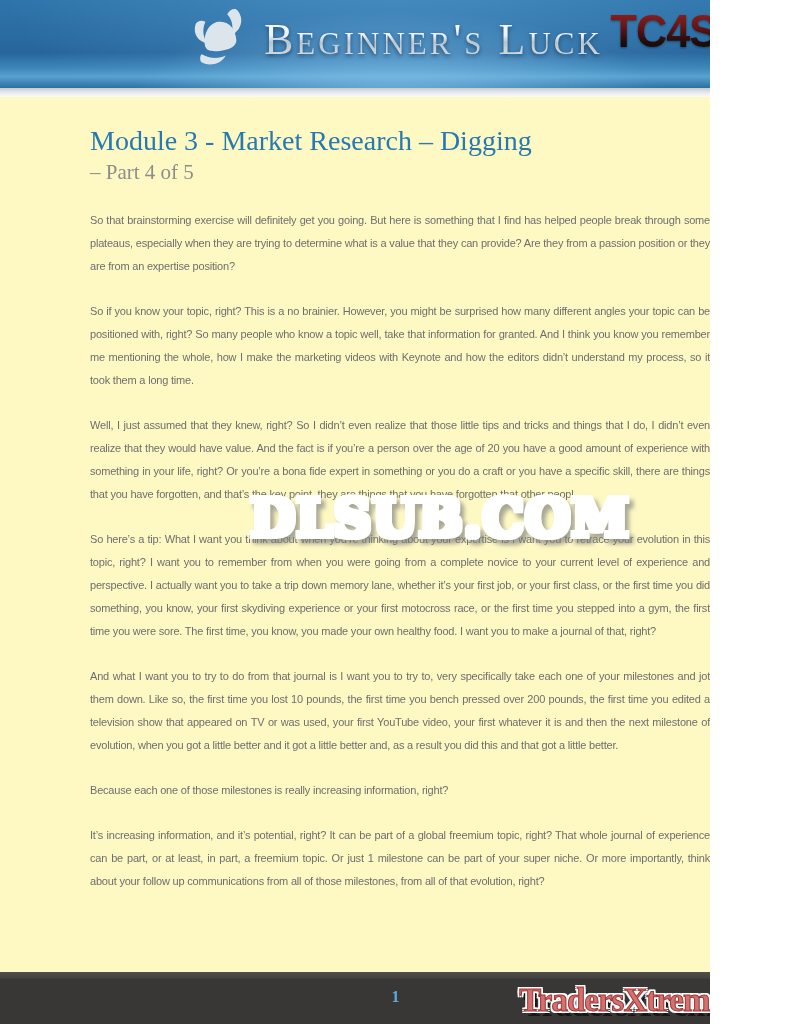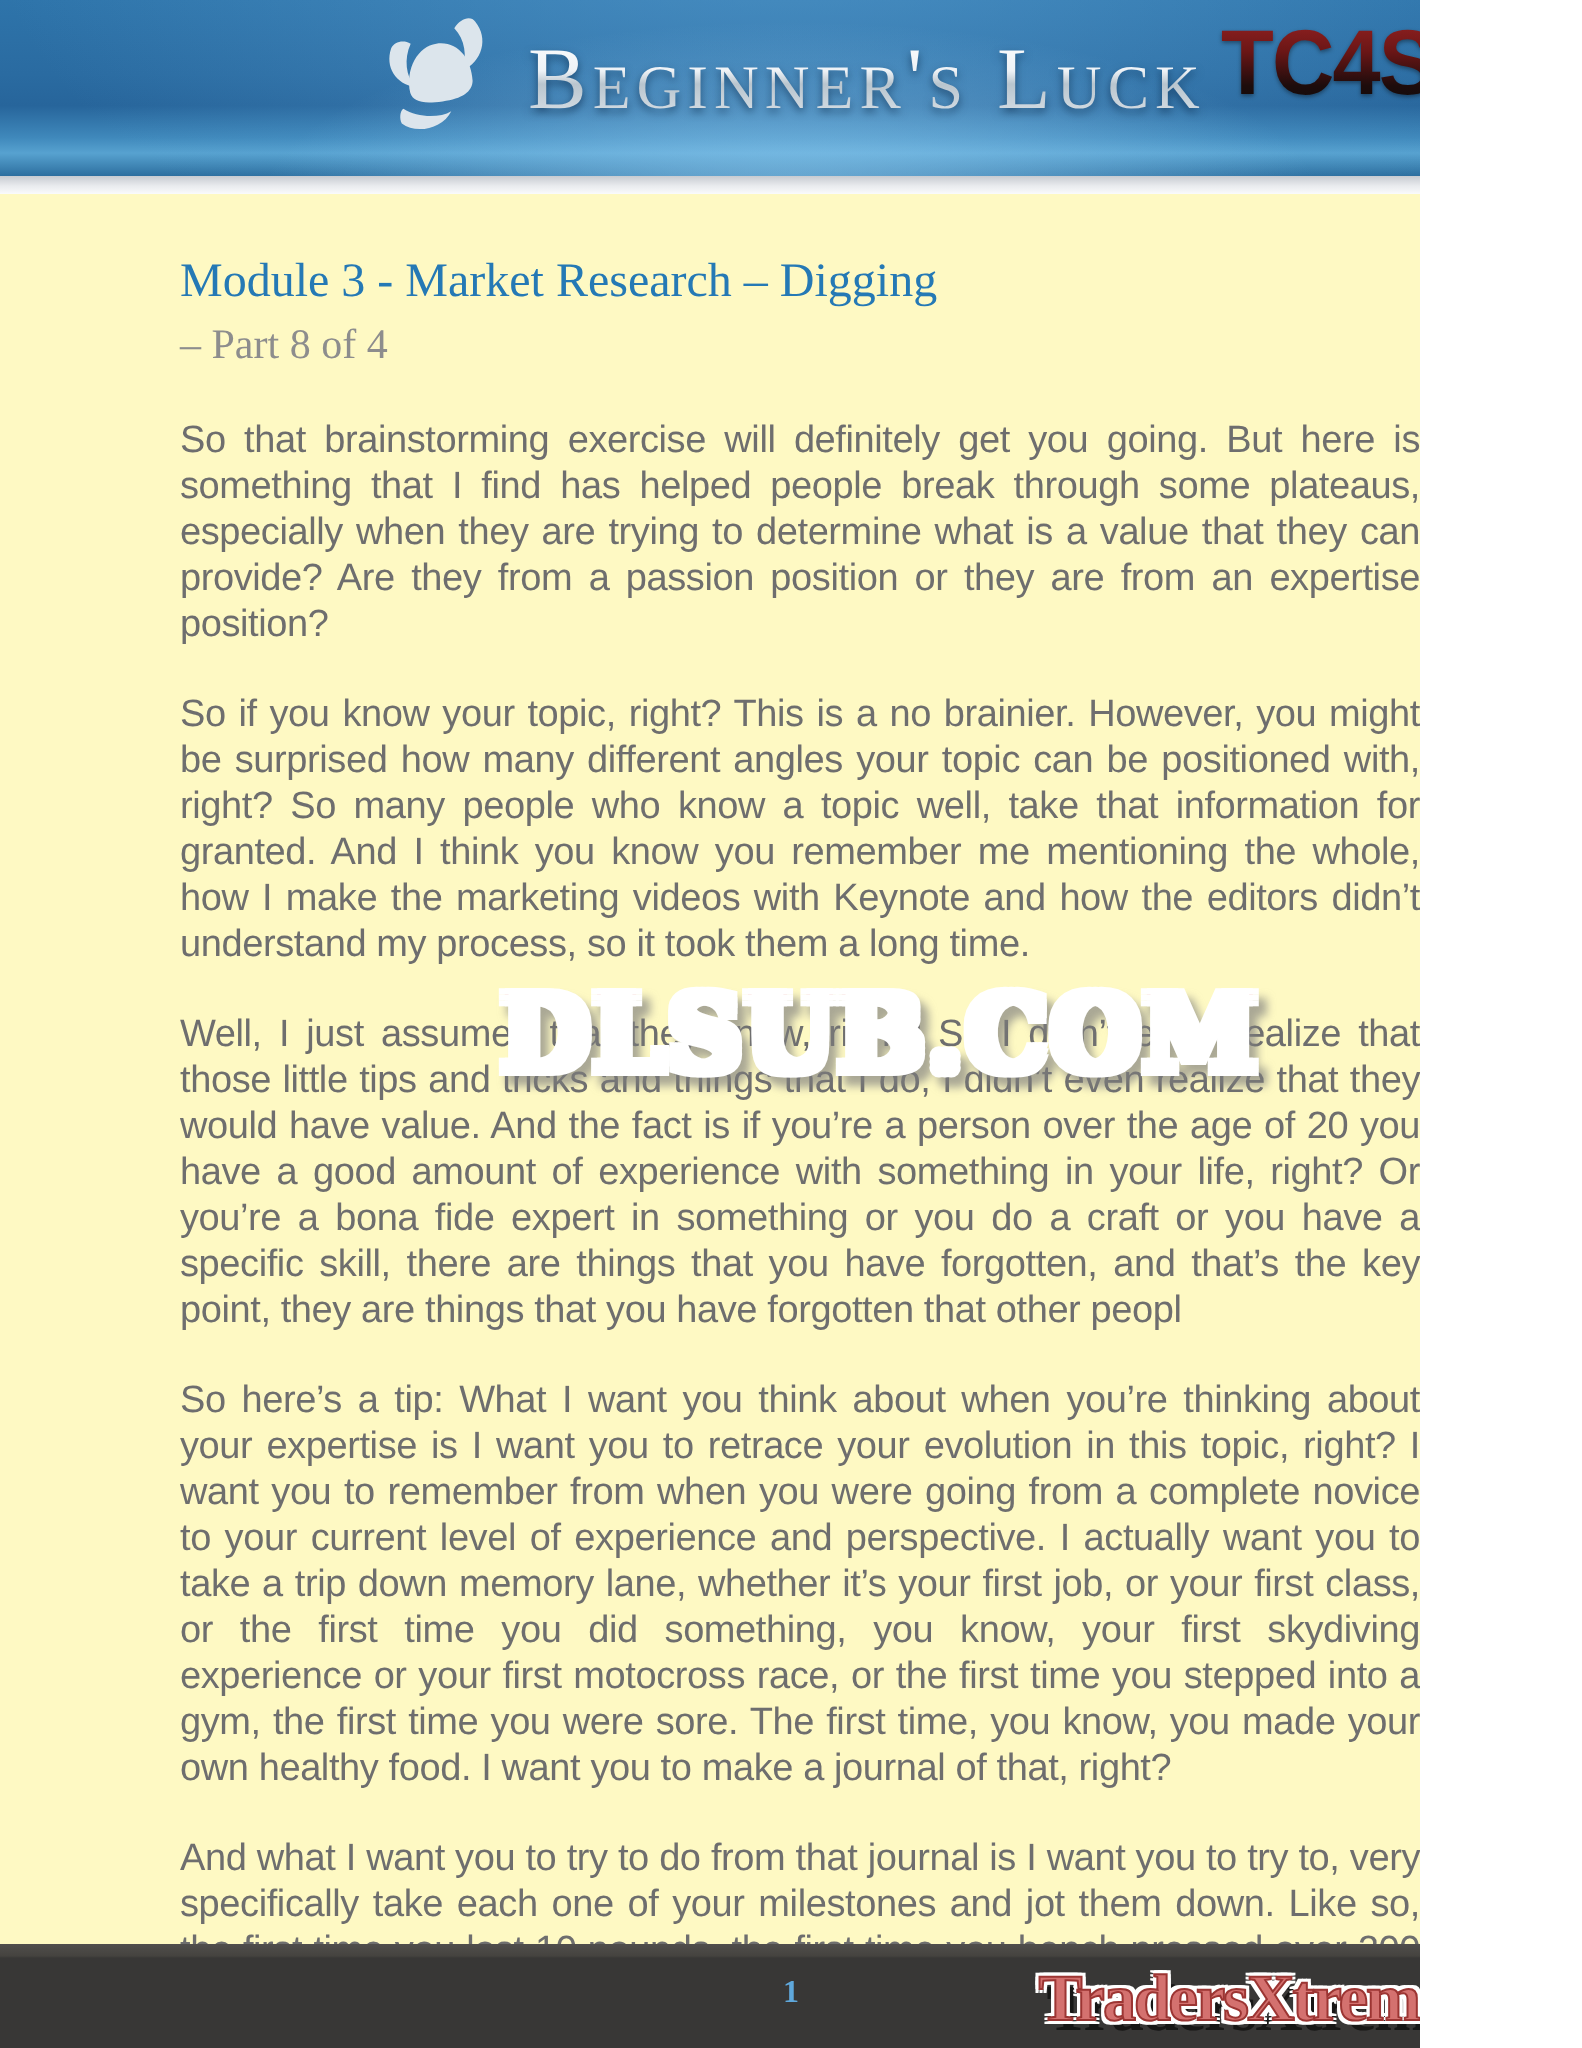--- a/index.html
+++ b/index.html
@@ -49,34 +49,34 @@
   }
   
   .content{
     position:absolute;top:97px;left:0;width:791px;
     padding:28px 81px 0 90px;box-sizing:border-box;
   }
   .doc-title{
     margin:0;
     font-family:"Liberation Serif",serif;
     font-weight:normal;
-    font-size:24px;line-height:32px;
+    font-size:28px;line-height:32px;
     color:#2579b5;
   }
   .doc-subtitle{
     margin:2px 0 0 0;
     font-family:"Liberation Serif",serif;
     font-weight:normal;
     font-size:21px;line-height:26px;
     color:#8d8d8d;
   }
   .paragraphs{margin-top:24px;}
   .paragraphs p{
     margin:0 0 22px 0;
-    font-size:19px;line-height:23px;letter-spacing:-0.2px;
+    font-size:11px;line-height:23px;letter-spacing:-0.2px;
     color:#6e6e6e;
     text-align:justify;
   }
   
   .dlsub{
     position:absolute;left:250px;top:487px;
     font-family:"DejaVu Serif","Liberation Serif",serif;
     font-weight:bold;font-size:52px;letter-spacing:1px;
     white-space:nowrap;
     filter:drop-shadow(4px 5px 2px rgba(125,125,125,0.65));
@@ -129,21 +129,21 @@
         </svg>
       </span>
       <span class="brand">Beginner's Luck</span>
     </div>
     <span class="tc4s">TC4S.net</span>
   </div>
   <div class="banner-strip"></div>
 
   <div class="content">
     <h1 class="doc-title">Module 3 - Market Research – Digging</h1>
-    <h2 class="doc-subtitle">– Part 8 of 4</h2>
+    <h2 class="doc-subtitle">– Part 4 of 5</h2>
     <div class="paragraphs">
       <p>So that brainstorming exercise will definitely get you going. But here is something that I find has helped people break through some plateaus, especially when they are trying to determine what is a value that they can provide? Are they from a passion position or they are from an expertise position?</p>
       <p>So if you know your topic, right? This is a no brainier. However, you might be surprised how many different angles your topic can be positioned with, right? So many people who know a topic well, take that information for granted. And I think you know you remember me mentioning the whole, how I make the marketing videos with Keynote and how the editors didn’t understand my process, so it took them a long time.</p>
       <p>Well, I just assumed that they knew, right? So I didn’t even realize that those little tips and tricks and things that I do, I didn’t even realize that they would have value. And the fact is if you’re a person over the age of 20 you have a good amount of experience with something in your life, right? Or you’re a bona fide expert in something or you do a craft or you have a specific skill, there are things that you have forgotten, and that’s the key point, they are things that you have forgotten that other peopl</p>
       <p>So here’s a tip: What I want you think about when you’re thinking about your expertise is I want you to retrace your evolution in this topic, right? I want you to remember from when you were going from a complete novice to your current level of experience and perspective. I actually want you to take a trip down memory lane, whether it’s your first job, or your first class, or the first time you did something, you know, your first skydiving experience or your first motocross race, or the first time you stepped into a gym, the first time you were sore. The first time, you know, you made your own healthy food. I want you to make a journal of that, right?</p>
       <p>And what I want you to try to do from that journal is I want you to try to, very specifically take each one of your milestones and jot them down. Like so, the first time you lost 10 pounds, the first time you bench pressed over 200 pounds, the first time you edited a television show that appeared on TV or was used, your first YouTube video, your first whatever it is and then the next milestone of evolution, when you got a little better and it got a little better and, as a result you did this and that got a little better.</p>
       <p>Because each one of those milestones is really increasing information, right?</p>
       <p>It’s increasing information, and it’s potential, right? It can be part of a global freemium topic, right? That whole journal of experience can be part, or at least, in part, a freemium topic. Or just 1 milestone can be part of your super niche. Or more importantly, think about your follow up communications from all of those milestones, from all of that evolution, right?</p>
     </div>
   </div>

